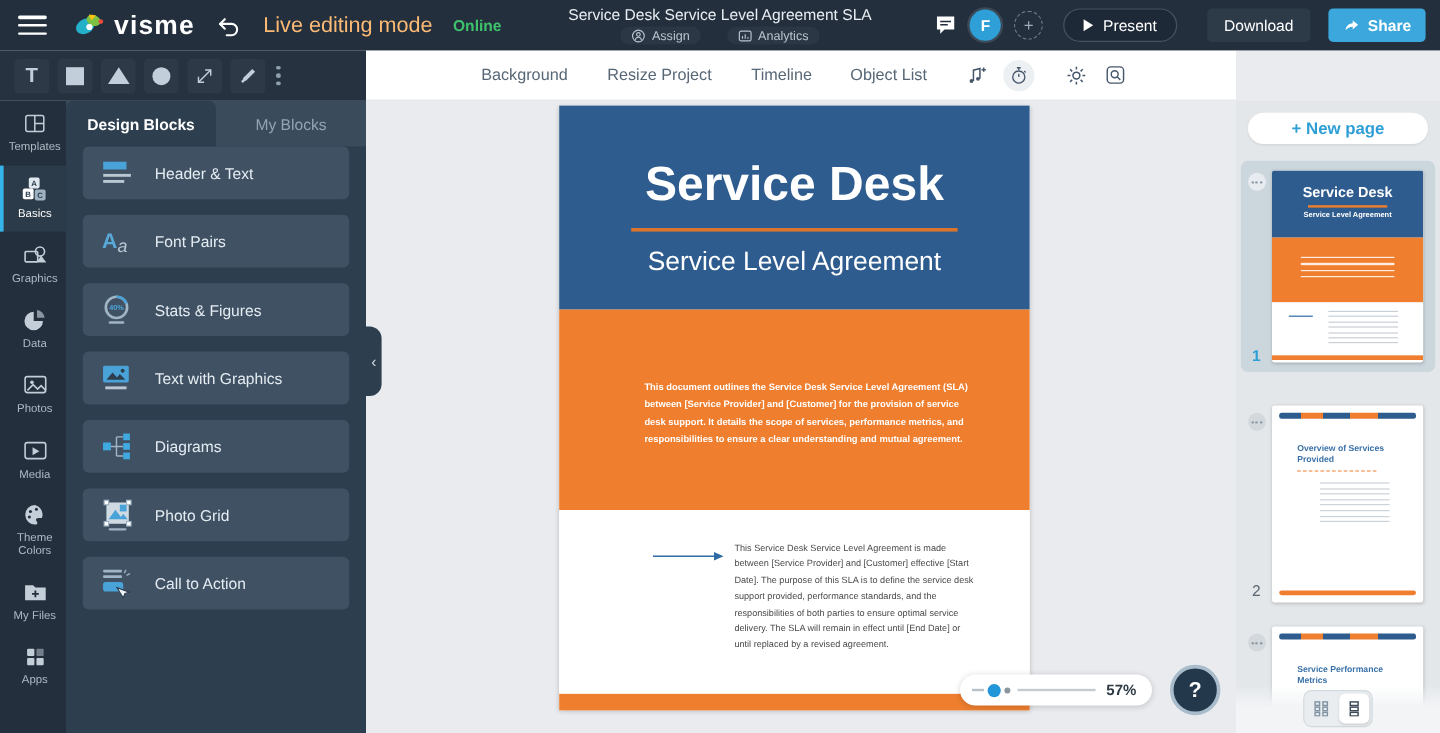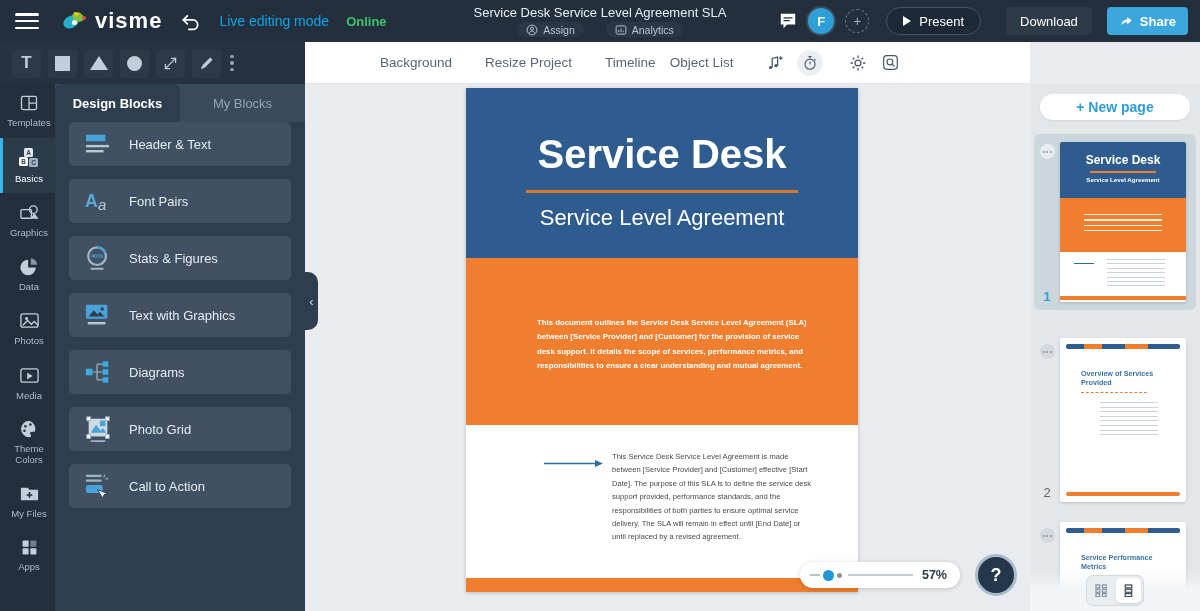--- a/index.html
+++ b/index.html
@@ -7,21 +7,21 @@
   .app { position:relative; width:1200px; height:611px; overflow:hidden; background:#e9ebee; }
 
   
   .topbar { position:absolute; left:0; top:0; width:1200px; height:42px; background:#232f3d; z-index:20; }
   .tb-left { position:absolute; left:0; top:0; height:42px; display:flex; align-items:center; padding-left:15px; gap:13px; }
   .hamburger { width:24px; height:16px; display:flex; flex-direction:column; justify-content:space-between; cursor:pointer; }
   .hamburger span { display:block; height:2.5px; background:#fff; border-radius:2px; }
   .logo { display:flex; align-items:center; gap:6px; margin-left:10px; }
   .logo-text { color:#fff; font-size:22px; font-weight:bold; letter-spacing:1px; }
   .undo-icon { margin-left:6px; display:flex; }
-  .live-mode { font-size:14px; color:#0ea5e9; margin-left:6px; }
+  .live-mode { font-size:18px; color:#fdba74; margin-left:6px; }
   .online { color:#3ec26b; font-weight:bold; font-size:13px; margin-left:4px; }
   .tb-center { position:absolute; left:350px; right:350px; top:0; height:42px; display:flex; flex-direction:column; align-items:center; justify-content:center; gap:2px; }
   .doc-title { color:#e9eef3; font-size:13px; white-space:nowrap; }
   .tb-sub { display:flex; gap:22px; }
   .tb-pill { display:flex; align-items:center; gap:5px; height:15px; padding:0 9px; border-radius:8px; background:#2b3744; color:#b9c4cf; font-size:10.5px; cursor:pointer; }
   .tb-right { position:absolute; right:12px; top:0; height:42px; display:flex; align-items:center; gap:11px; }
   .avatar { width:26px; height:26px; border-radius:50%; background:#2f9fd8; color:#fff; font-size:13px; font-weight:bold; display:flex; align-items:center; justify-content:center; box-shadow:0 0 0 2px #3c4a58; }
   .add-collab { width:24px; height:24px; border-radius:50%; border:1.5px dashed #6b7a88; color:#9fadba; font-size:14px; display:flex; align-items:center; justify-content:center; cursor:pointer; }
   .btn-present { display:flex; align-items:center; gap:8px; height:28px; padding:0 16px; background:#1d2936; border:1px solid #45535f; border-radius:15px; color:#fff; font-size:13px; cursor:pointer; margin-left:6px; }
   .play-tri { width:0; height:0; border-left:8px solid #fff; border-top:5px solid transparent; border-bottom:5px solid transparent; }
@@ -32,21 +32,21 @@
   .toolrow-left { position:absolute; left:0; top:42px; width:305px; height:42px; background:#26323f; z-index:10; }
   .shape-tools { display:flex; align-items:center; height:42px; padding-left:12px; gap:7px; }
   .tool { width:29px; height:29px; border-radius:4px; background:#2d3946; color:#c2cfda; display:flex; align-items:center; justify-content:center; cursor:pointer; }
   .tool-T { font-size:17px; font-weight:bold; }
   .sq { width:15px; height:15px; background:#c2cfda; }
   .tri { width:0; height:0; border-left:9px solid transparent; border-right:9px solid transparent; border-bottom:14px solid #c2cfda; }
   .cir { width:15px; height:15px; border-radius:50%; background:#c2cfda; }
   .vdots { display:flex; flex-direction:column; gap:3px; margin-left:2px; cursor:pointer; }
   .vdots i { width:3.5px; height:3.5px; border-radius:50%; background:#8fa0ad; }
 
-  .toolrow-center { position:absolute; left:305px; top:42px; width:725px; height:42px; background:#fff; border-bottom:1px solid #e2e5e8; display:flex; align-items:center; padding-left:75px; z-index:10; }
+  .toolrow-center { position:absolute; left:305px; top:42px; width:725px; height:42px; background:#fff; border-bottom:1px solid #e2e5e8; display:flex; align-items:center; padding-left:96px; z-index:10; }
   .tb-link { font-size:13.5px; color:#576776; cursor:pointer; white-space:nowrap; }
   .toolrow-center .gap1 { margin-left:33px; }
   .icon-btn { display:flex; align-items:center; justify-content:center; width:26px; height:26px; border-radius:50%; cursor:pointer; color:#46566a; }
   .icon-btn.circled { background:#edf0f2; }
 
   .toolrow-right { position:absolute; left:1030px; top:42px; width:170px; height:42px; background:#e4e7ea; display:flex; align-items:center; padding:0 8px; z-index:10; }
   .pc-tabs { display:flex; width:100%; height:30px; background:#d8dde1; border-radius:7px; overflow:hidden; }
   .pc-tab { flex:1; display:flex; align-items:center; justify-content:center; font-size:13px; color:#9aa5ae; cursor:pointer; }
   .pc-tab.active { background:#fff; color:#2e3b47; font-weight:bold; border-radius:7px; }
 
@@ -238,21 +238,21 @@
           <i></i>
           <i></i>
         </div>
     </div>
   </div>
 
   <div class="toolrow-center">
     <span class="tb-link">Background</span>
     <span class="tb-link gap1">Resize Project</span>
     <span class="tb-link gap1">Timeline</span>
-    <span class="tb-link" style="margin-left:14px;">Object List</span>
+    <span class="tb-link" style="margin-left:32px;">Object List</span>
     <span class="icon-btn" style="margin-left:28px;">
       <svg width="18" height="18" viewBox="0 0 20 20" fill="none" stroke="#46566a" stroke-width="1.4">
         <path d="M8 15 V5 l6-1.5 V13"></path>
           <circle cx="6.2" cy="15" r="1.8" fill="#46566a" stroke="none"></circle>
           <circle cx="12.2" cy="13" r="1.8" fill="#46566a" stroke="none"></circle>
           <path d="M15.5 4.5 h4 M17.5 2.5 v4"></path>
       </svg>
     </span>
     <span class="icon-btn circled" style="margin-left:10px;">
       <svg width="16" height="16" viewBox="0 0 20 20" fill="none" stroke="#46566a" stroke-width="1.4">

